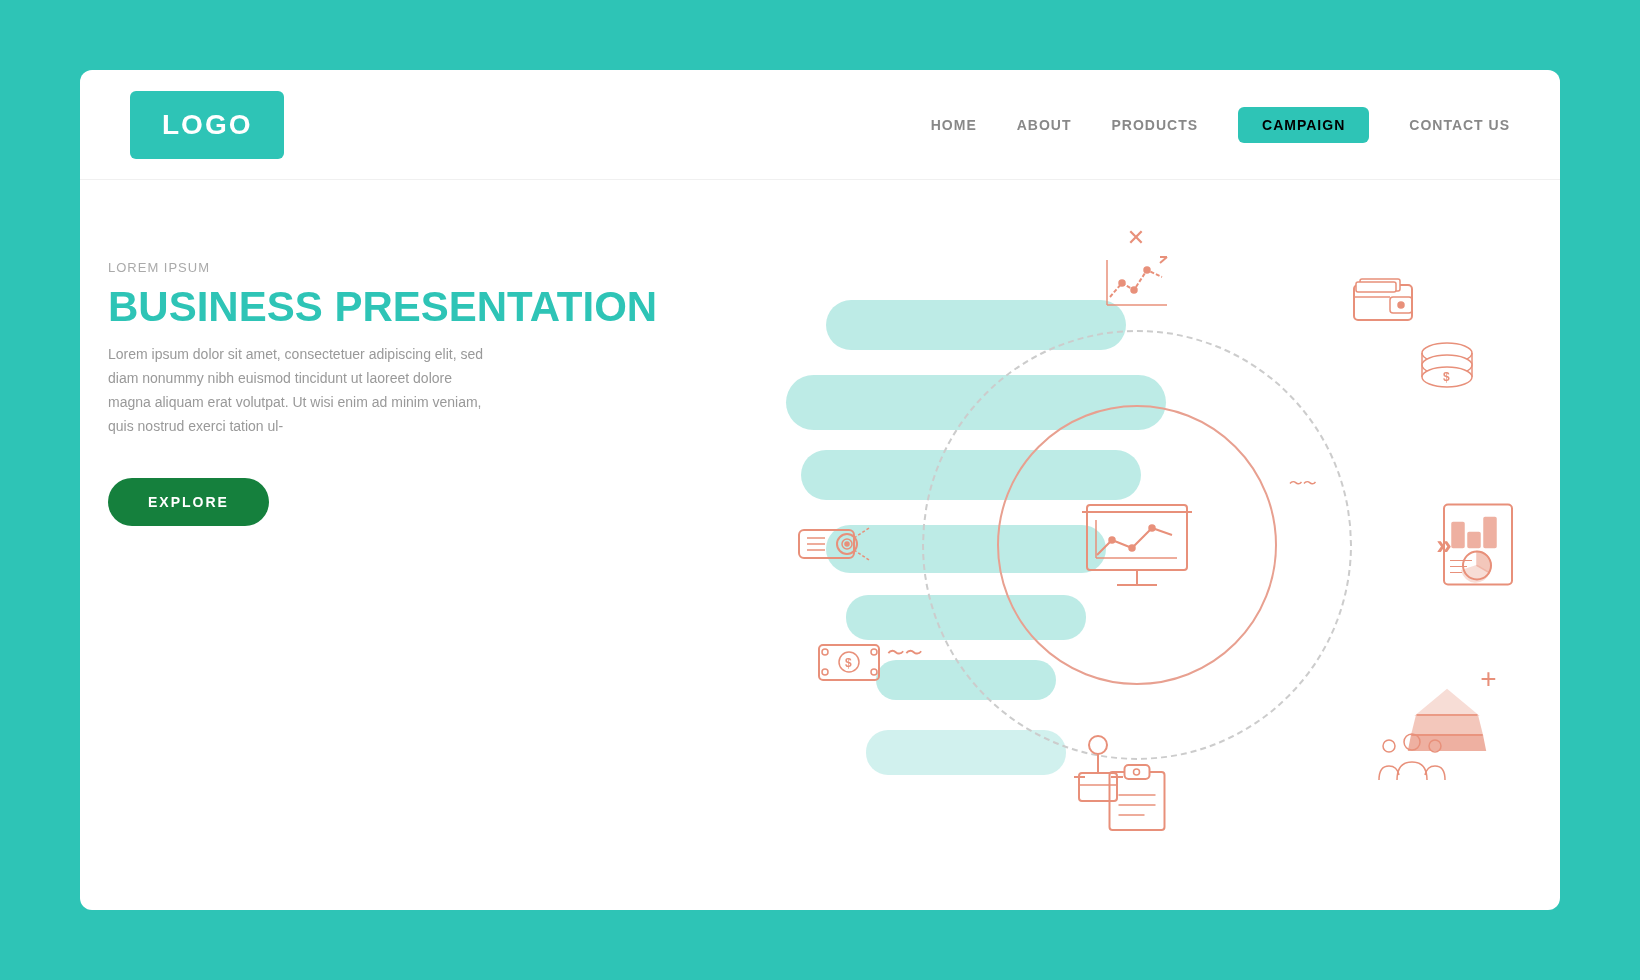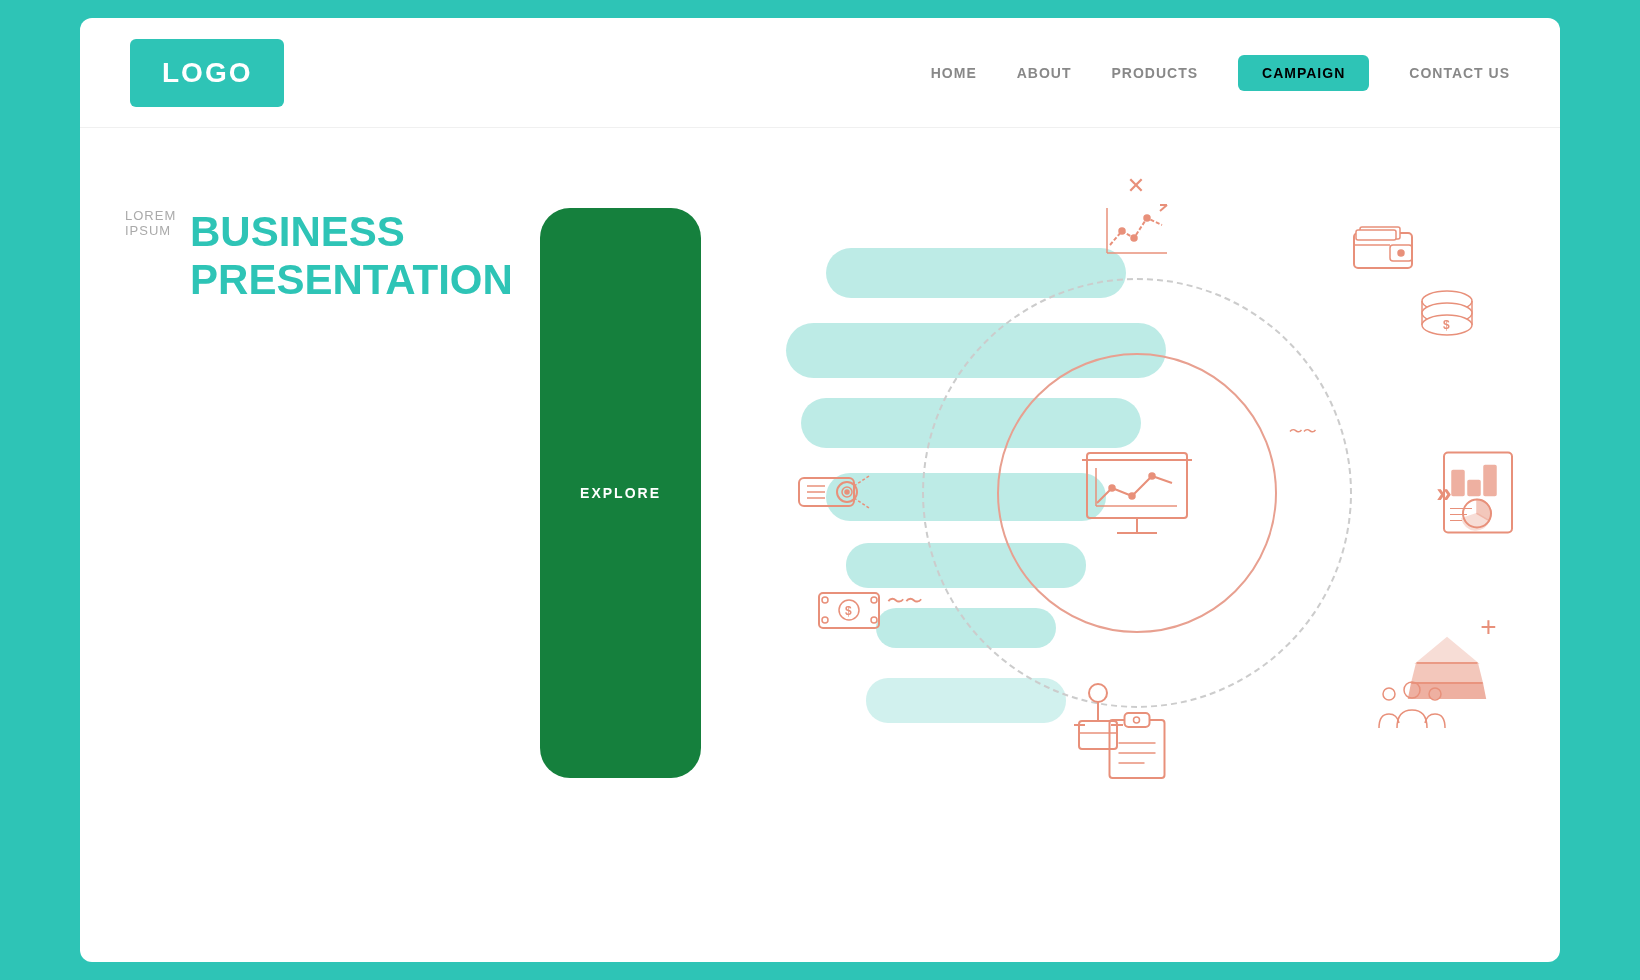--- a/index.html
+++ b/index.html
@@ -8,21 +8,21 @@
       height: 980px;
       background: #2ec4b6;
       display: flex;
       align-items: center;
       justify-content: center;
       font-family: Arial, sans-serif;
       overflow: hidden;
     }
     .card {
       width: 1480px;
-      height: 944px;
+      height: 840px;
       background: #fff;
       border-radius: 12px;
       position: relative;
       overflow: hidden;
     }
     
     .header {
       display: flex;
       align-items: center;
       padding: 0 50px;
@@ -59,24 +59,23 @@
       border-radius: 6px;
     }
     
     .hero {
       display: flex;
       height: calc(840px - 110px);
       position: relative;
     }
     .hero-left {
       width: 45%;
-      padding: 80px 45px;
-      display: flex;
-      flex-direction: row;
-      justify-content: center;
+      padding: 80px 28px;
+      display: flex;
+      flex-direction: column;
     }
     .lorem-label {
       font-size: 13px;
       color: #aaa;
       text-transform: uppercase;
       letter-spacing: 1px;
       margin-bottom: 8px;
     }
     .hero-title {
       font-size: 42px;
@@ -192,20 +191,21 @@
       <span class="nav-item active">CAMPAIGN</span>
       <span class="nav-item">CONTACT US</span>
     </nav>
   </div>
 
   <div class="hero">
 
     <div class="hero-left">
       <div class="lorem-label">LOREM IPSUM</div>
       <h1 class="hero-title">BUSINESS PRESENTATION</h1>
+      <p class="hero-desc">Lorem ipsum dolor sit amet, consectetuer adipiscing elit, sed diam nonummy nibh euismod tincidunt ut laoreet dolore magna aliquam erat volutpat. Ut wisi enim ad minim veniam, quis nostrud exerci tation ul-</p>
       <button class="btn-explore">EXPLORE</button>
     </div>
 
     <div class="hero-right">
 
       <div class="cloud-shape" style="width:300px;height:50px;top:120px;left:80px;border-radius:25px;"></div>
       <div class="cloud-shape" style="width:380px;height:55px;top:195px;left:40px;border-radius:28px;"></div>
       <div class="cloud-shape" style="width:340px;height:50px;top:270px;left:55px;border-radius:25px;"></div>
       <div class="cloud-shape" style="width:280px;height:48px;top:345px;left:80px;border-radius:24px;"></div>
       <div class="cloud-shape" style="width:240px;height:45px;top:415px;left:100px;border-radius:22px;"></div>

